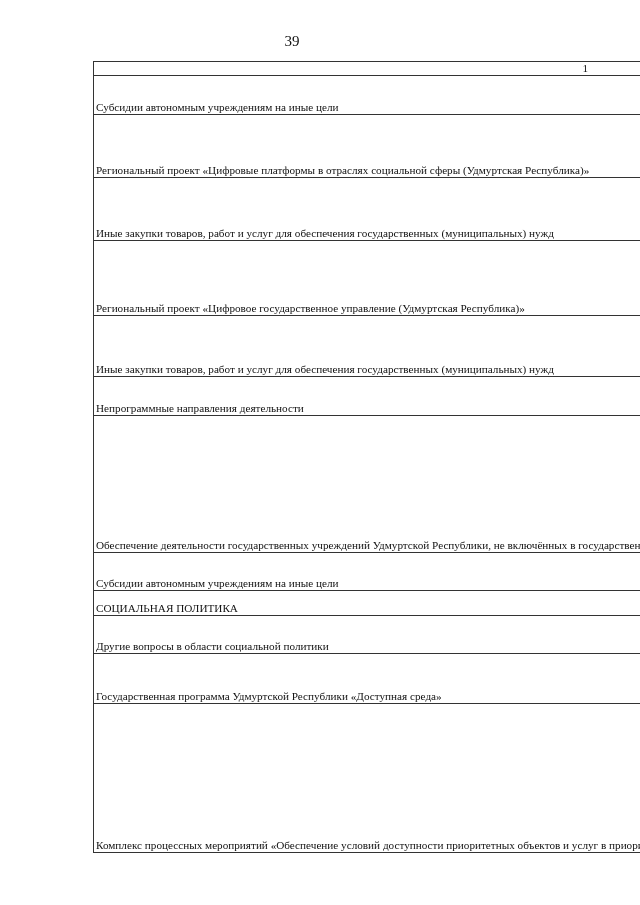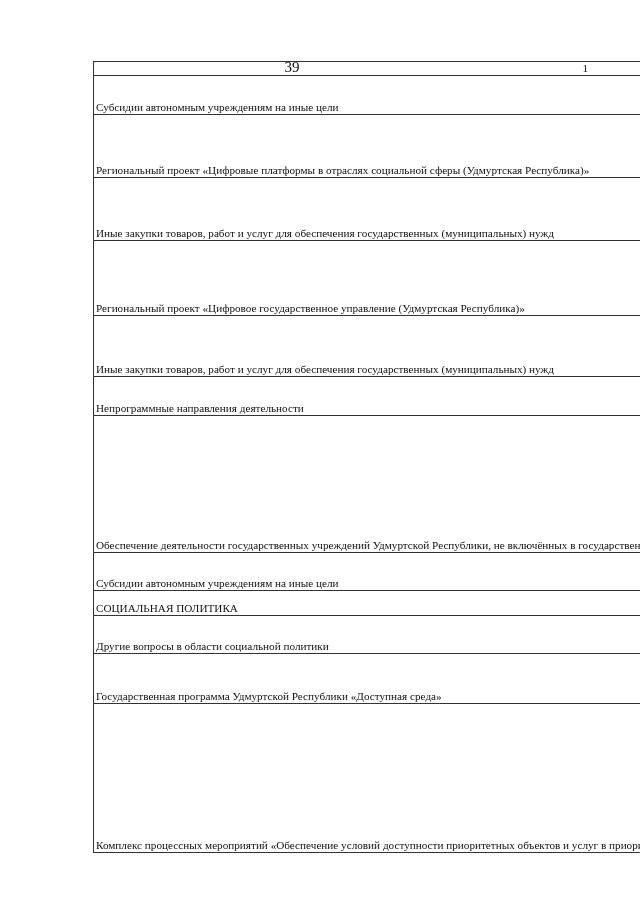--- a/index.html
+++ b/index.html
@@ -1,19 +1,19 @@
 <!DOCTYPE html>
 <html><head>
 <meta charset="utf-8">
 <style>
   html, body { margin: 0; padding: 0; background: #ffffff; }
   body { width: 640px; height: 905px; position: relative; overflow: hidden;
          font-family: "Liberation Serif", "DejaVu Serif", serif; color: #111; }
   .page-number { position: absolute; top: 33px; left: 0; width: 584px; text-align: center;
-                 font-size: 15px; margin-top: 26px; }
+                 font-size: 15px; }
   table.budget { position: absolute; left: 93px; top: 61px; border-collapse: collapse;
                  table-layout: fixed; font-size: 11.2px; line-height: 12.5px; }
   table.budget td, table.budget th { border: 1px solid #333; padding: 0 2px; vertical-align: bottom;
                  overflow: hidden; white-space: nowrap; }
   table.budget th { font-weight: normal; text-align: center; height: 11px; vertical-align: middle; }
   td.name { white-space: normal; text-align: left; padding-left: 3px; }
 </style>
 </head>
 <body>
 

